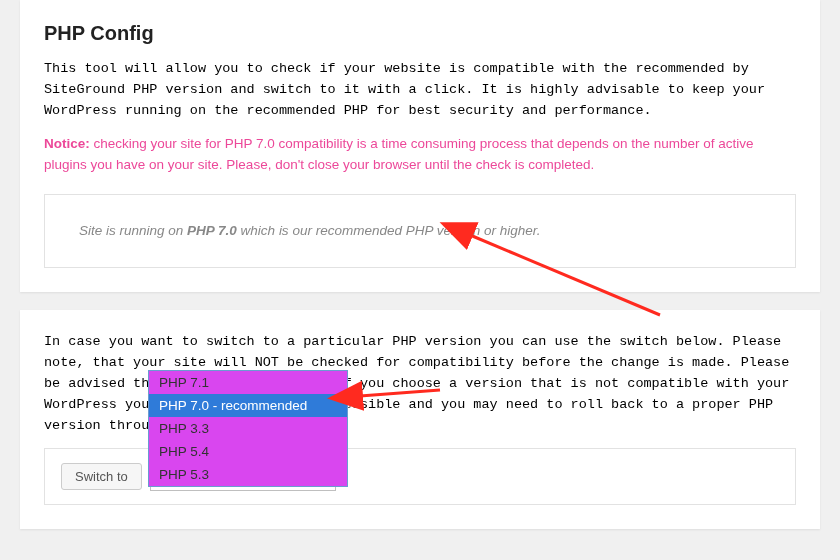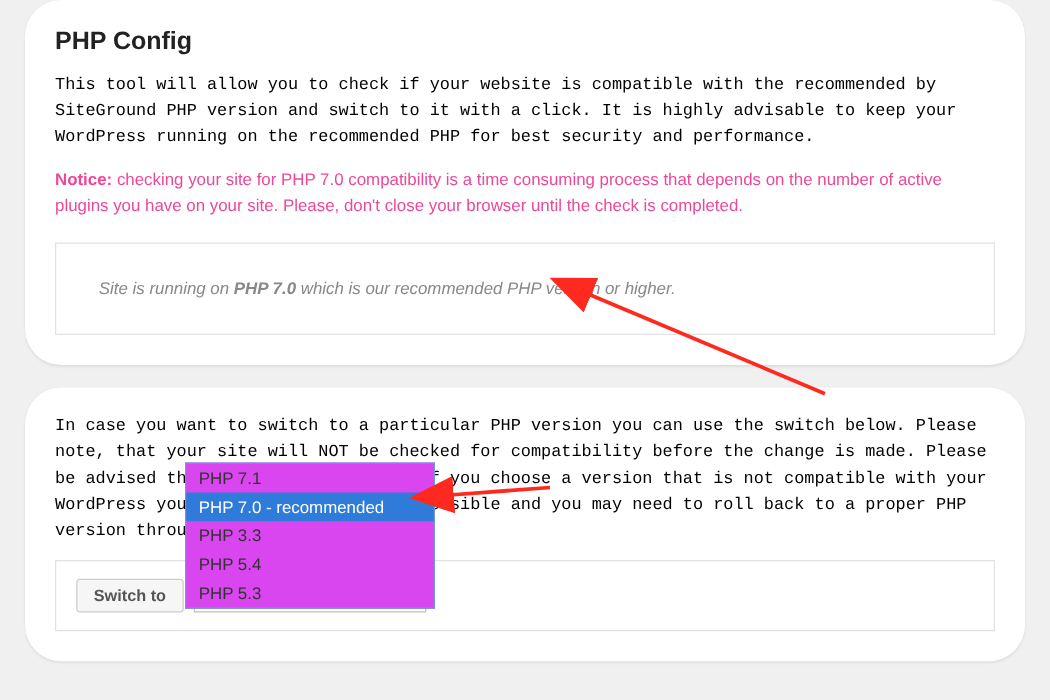--- a/index.html
+++ b/index.html
@@ -10,21 +10,20 @@
       height: 560px;
       overflow: hidden;
       position: relative;
       padding: 0;
     }
     .panel {
       background: #ffffff;
       margin: 0 20px 18px 20px;
       box-shadow: 0 1px 2px rgba(0,0,0,0.08);
       padding: 22px 24px 24px 24px;
-      border-radius: 29px;
     }
     .panel:first-child {
       margin-top: 0;
     }
     .panel-title {
       font-size: 20px;
       font-weight: 700;
       color: #222;
       margin-bottom: 14px;
     }
@@ -60,21 +59,20 @@
     }
     .btn {
       display: inline-block;
       background: #f6f6f6;
       border: 1px solid #ccc;
       border-radius: 3px;
       padding: 5px 13px;
       font-size: 13px;
       color: #555;
       cursor: pointer;
-      font-weight: bold;
     }
     .select-wrap {
       position: relative;
     }
     .select-btn {
       border: 1px solid #bfbfbf;
       background: #fff;
       padding: 5px 26px 5px 10px;
       font-size: 13.5px;
       color: #333;

